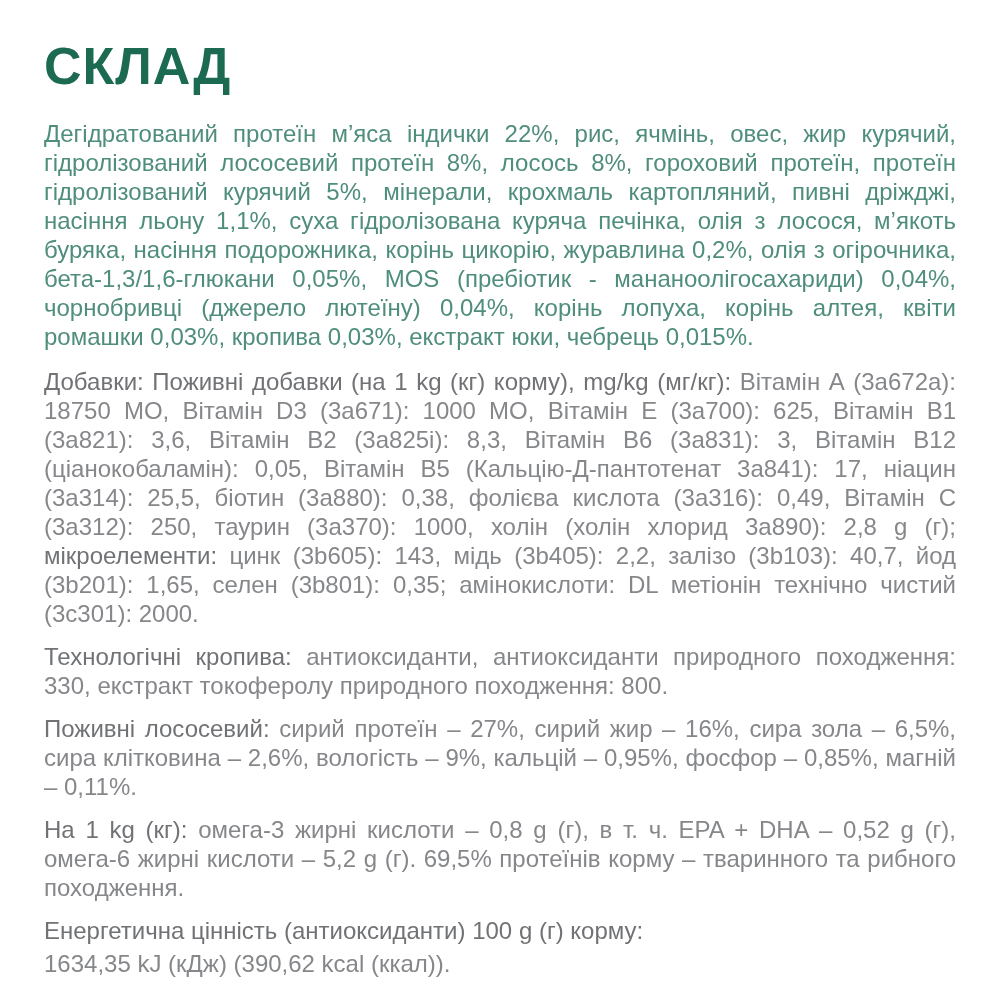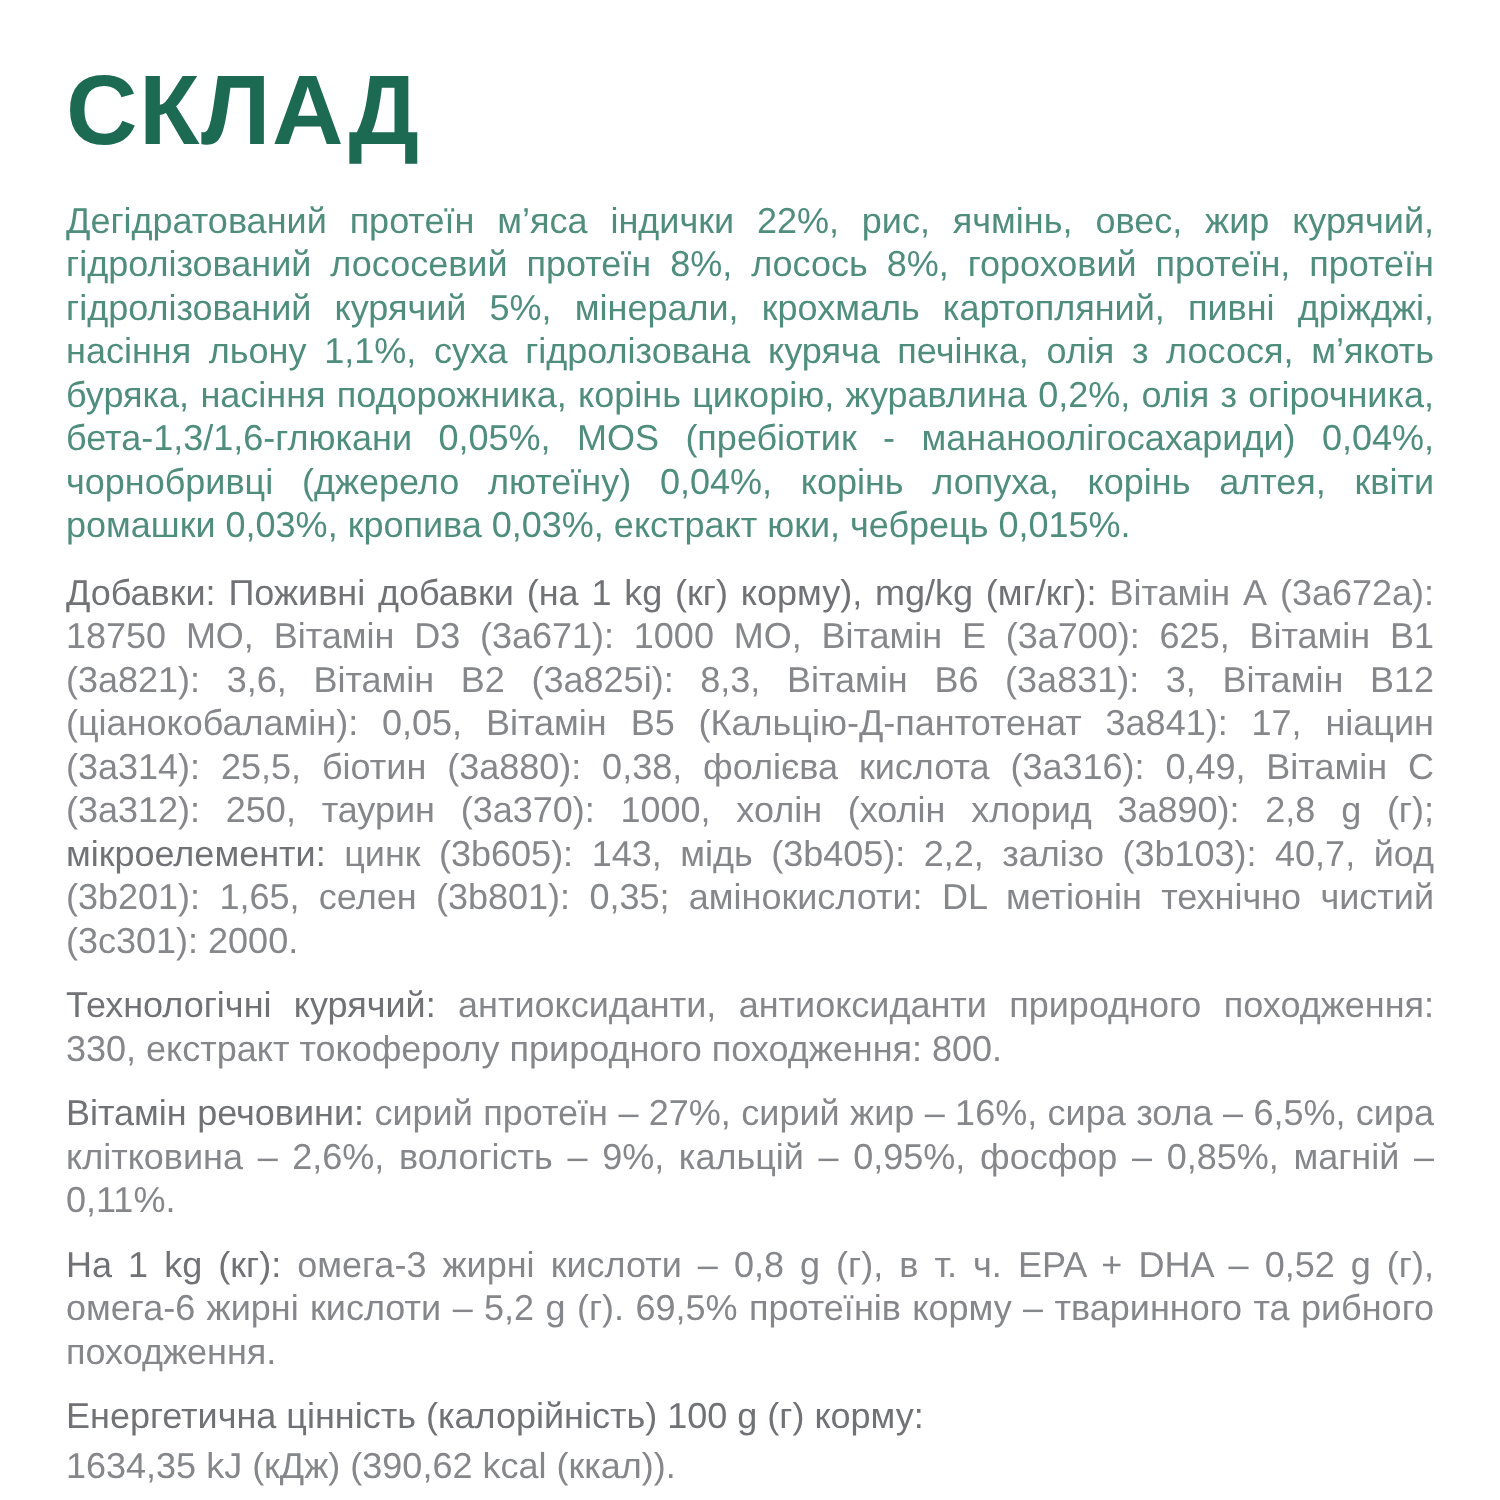--- a/index.html
+++ b/index.html
@@ -11,21 +11,21 @@
     width: 1000px;
     height: 1000px;
     overflow: hidden;
     font-family: "Liberation Sans", "DejaVu Sans", sans-serif;
   }
   .page {
     padding: 40px 44px 0 44px;
   }
   .title {
     margin: 0 0 26px 0;
-    font-size: 66px;
+    font-size: 52px;
     line-height: 1.02;
     font-weight: 800;
     letter-spacing: 1px;
     color: var(--title_green, #1c6a52);
   }
   p {
     margin: 0;
     font-size: 24px;
     line-height: 29px;
     text-align: justify;
@@ -57,33 +57,33 @@
   <p class="ingredients">Дегідратований протеїн м’яса індички 22%, рис, ячмінь, овес, жир курячий, гідролізований лососевий протеїн 8%, лосось 8%, гороховий протеїн, протеїн гідролізований курячий 5%, мінерали, крохмаль картопляний, пивні дріжджі, насіння льону 1,1%, суха гідролізована куряча печінка, олія з лосося, м’якоть буряка, насіння подорожника, корінь цикорію, журавлина 0,2%, олія з огірочника, бета-1,3/1,6-глюкани 0,05%, MOS (пребіотик - мананоолігосахариди) 0,04%, чорнобривці (джерело лютеїну) 0,04%, корінь лопуха, корінь алтея, квіти ромашки 0,03%, кропива 0,03%, екстракт юки, чебрець 0,015%.</p>
 
   <p class="section">
     <b>Добавки: Поживні добавки (на 1 kg (кг) корму), mg/kg (мг/кг):</b>
     <span>Вітамін А (3a672a): 18750 МО, Вітамін D3 (3a671): 1000 МО, Вітамін Е (3a700): 625, Вітамін В1 (3a821): 3,6, Вітамін В2 (3a825i): 8,3, Вітамін В6 (3a831): 3, Вітамін В12 (ціанокобаламін): 0,05, Вітамін В5 (Кальцію-Д-пантотенат 3a841): 17, ніацин (3a314): 25,5, біотин (3a880): 0,38, фолієва кислота (3a316): 0,49, Вітамін С (3a312): 250, таурин (3a370): 1000, холін (холін хлорид 3a890): 2,8 g (г);</span>
     <b>мікроелементи:</b>
     <span>цинк (3b605): 143, мідь (3b405): 2,2, залізо (3b103): 40,7, йод (3b201): 1,65, селен (3b801): 0,35; амінокислоти: DL метіонін технічно чистий (3c301): 2000.</span>
   </p>
 
   <p class="section">
-    <b>Технологічні курячий:</b>
+    <b>Технологічні кропива:</b>
     <span>антиоксиданти, антиоксиданти природного походження: 330, екстракт токоферолу природного походження: 800.</span>
   </p>
 
   <p class="section">
-    <b>Вітамін речовини:</b>
+    <b>Поживні лососевий:</b>
     <span>сирий протеїн – 27%, сирий жир – 16%, сира зола – 6,5%, сира клітковина – 2,6%, вологість – 9%, кальцій – 0,95%, фосфор – 0,85%, магній – 0,11%.</span>
   </p>
 
   <p class="section">
     <b>На 1 kg (кг):</b>
     <span>омега-3 жирні кислоти – 0,8 g (г), в т. ч. EPA + DHA – 0,52 g (г), омега-6 жирні кислоти – 5,2 g (г). 69,5% протеїнів корму – тваринного та рибного походження.</span>
   </p>
 
   <p class="section">
-    <b>Енергетична цінність (калорійність) 100 g (г) корму:</b>
+    <b>Енергетична цінність (антиоксиданти) 100 g (г) корму:</b>
   </p>
 
   <p class="energy-value">1634,35 kJ (кДж) (390,62 kcal (ккал)).</p>
 
 </div>
 
 </body></html>

